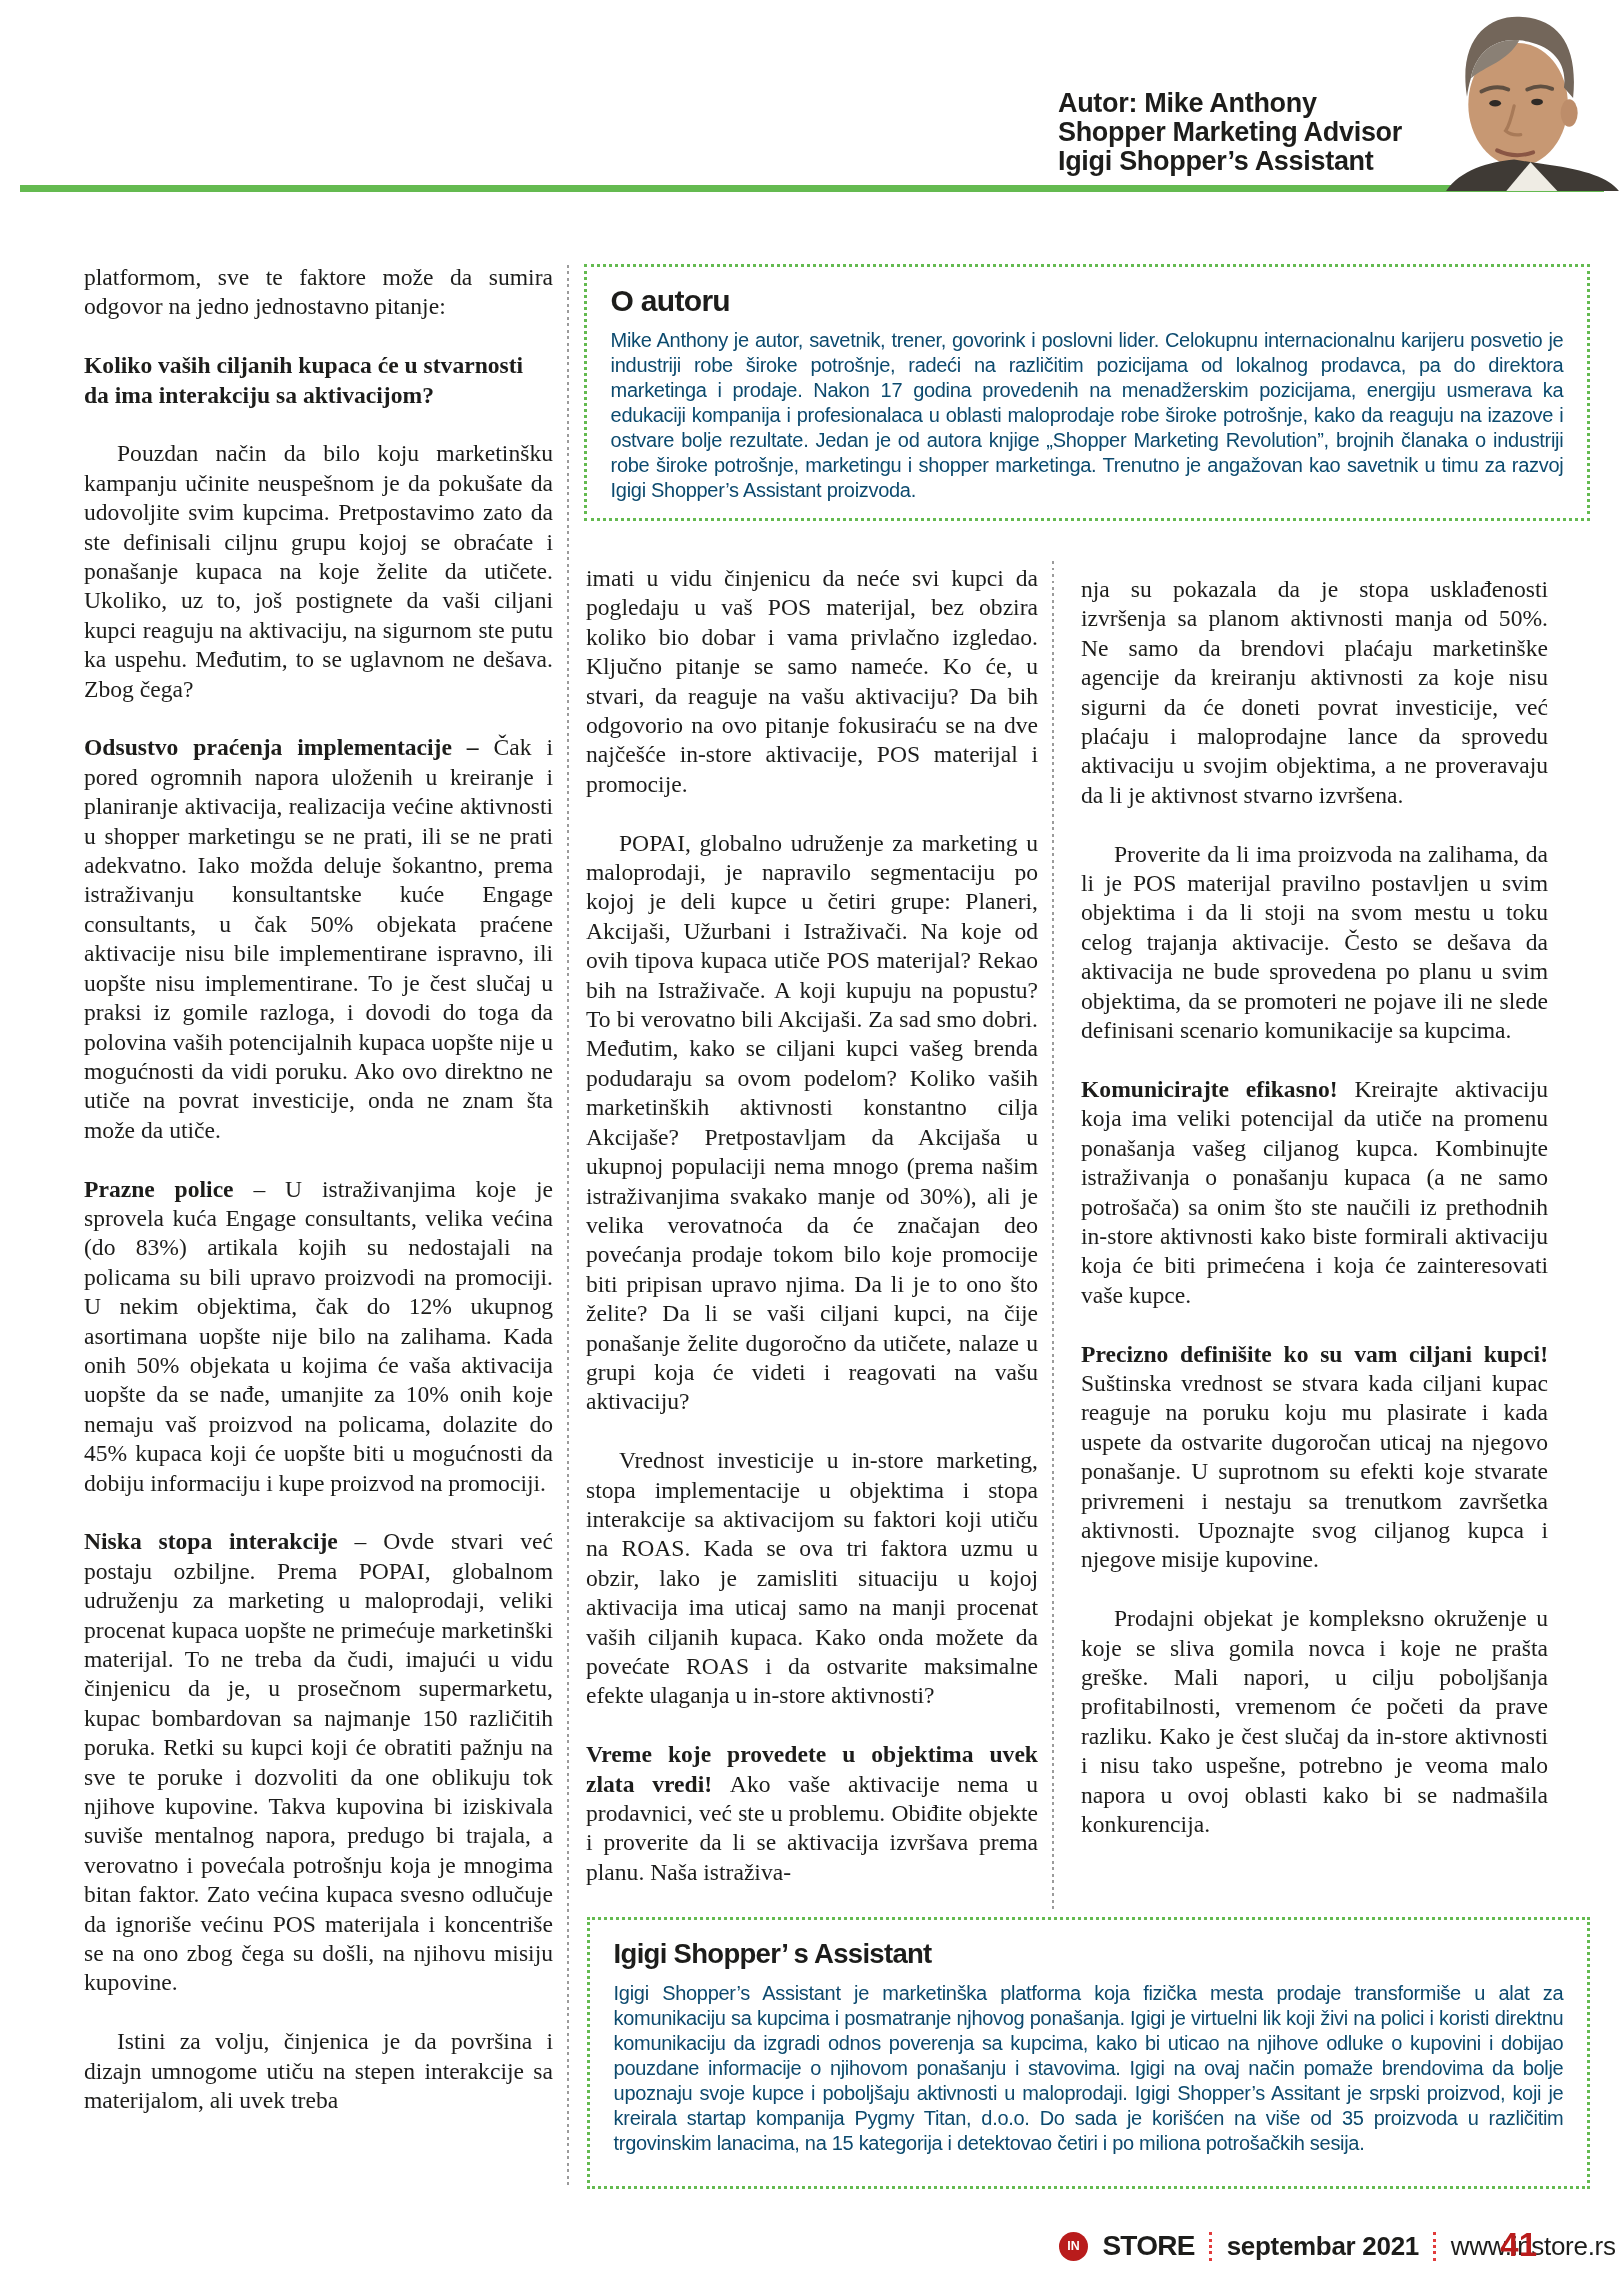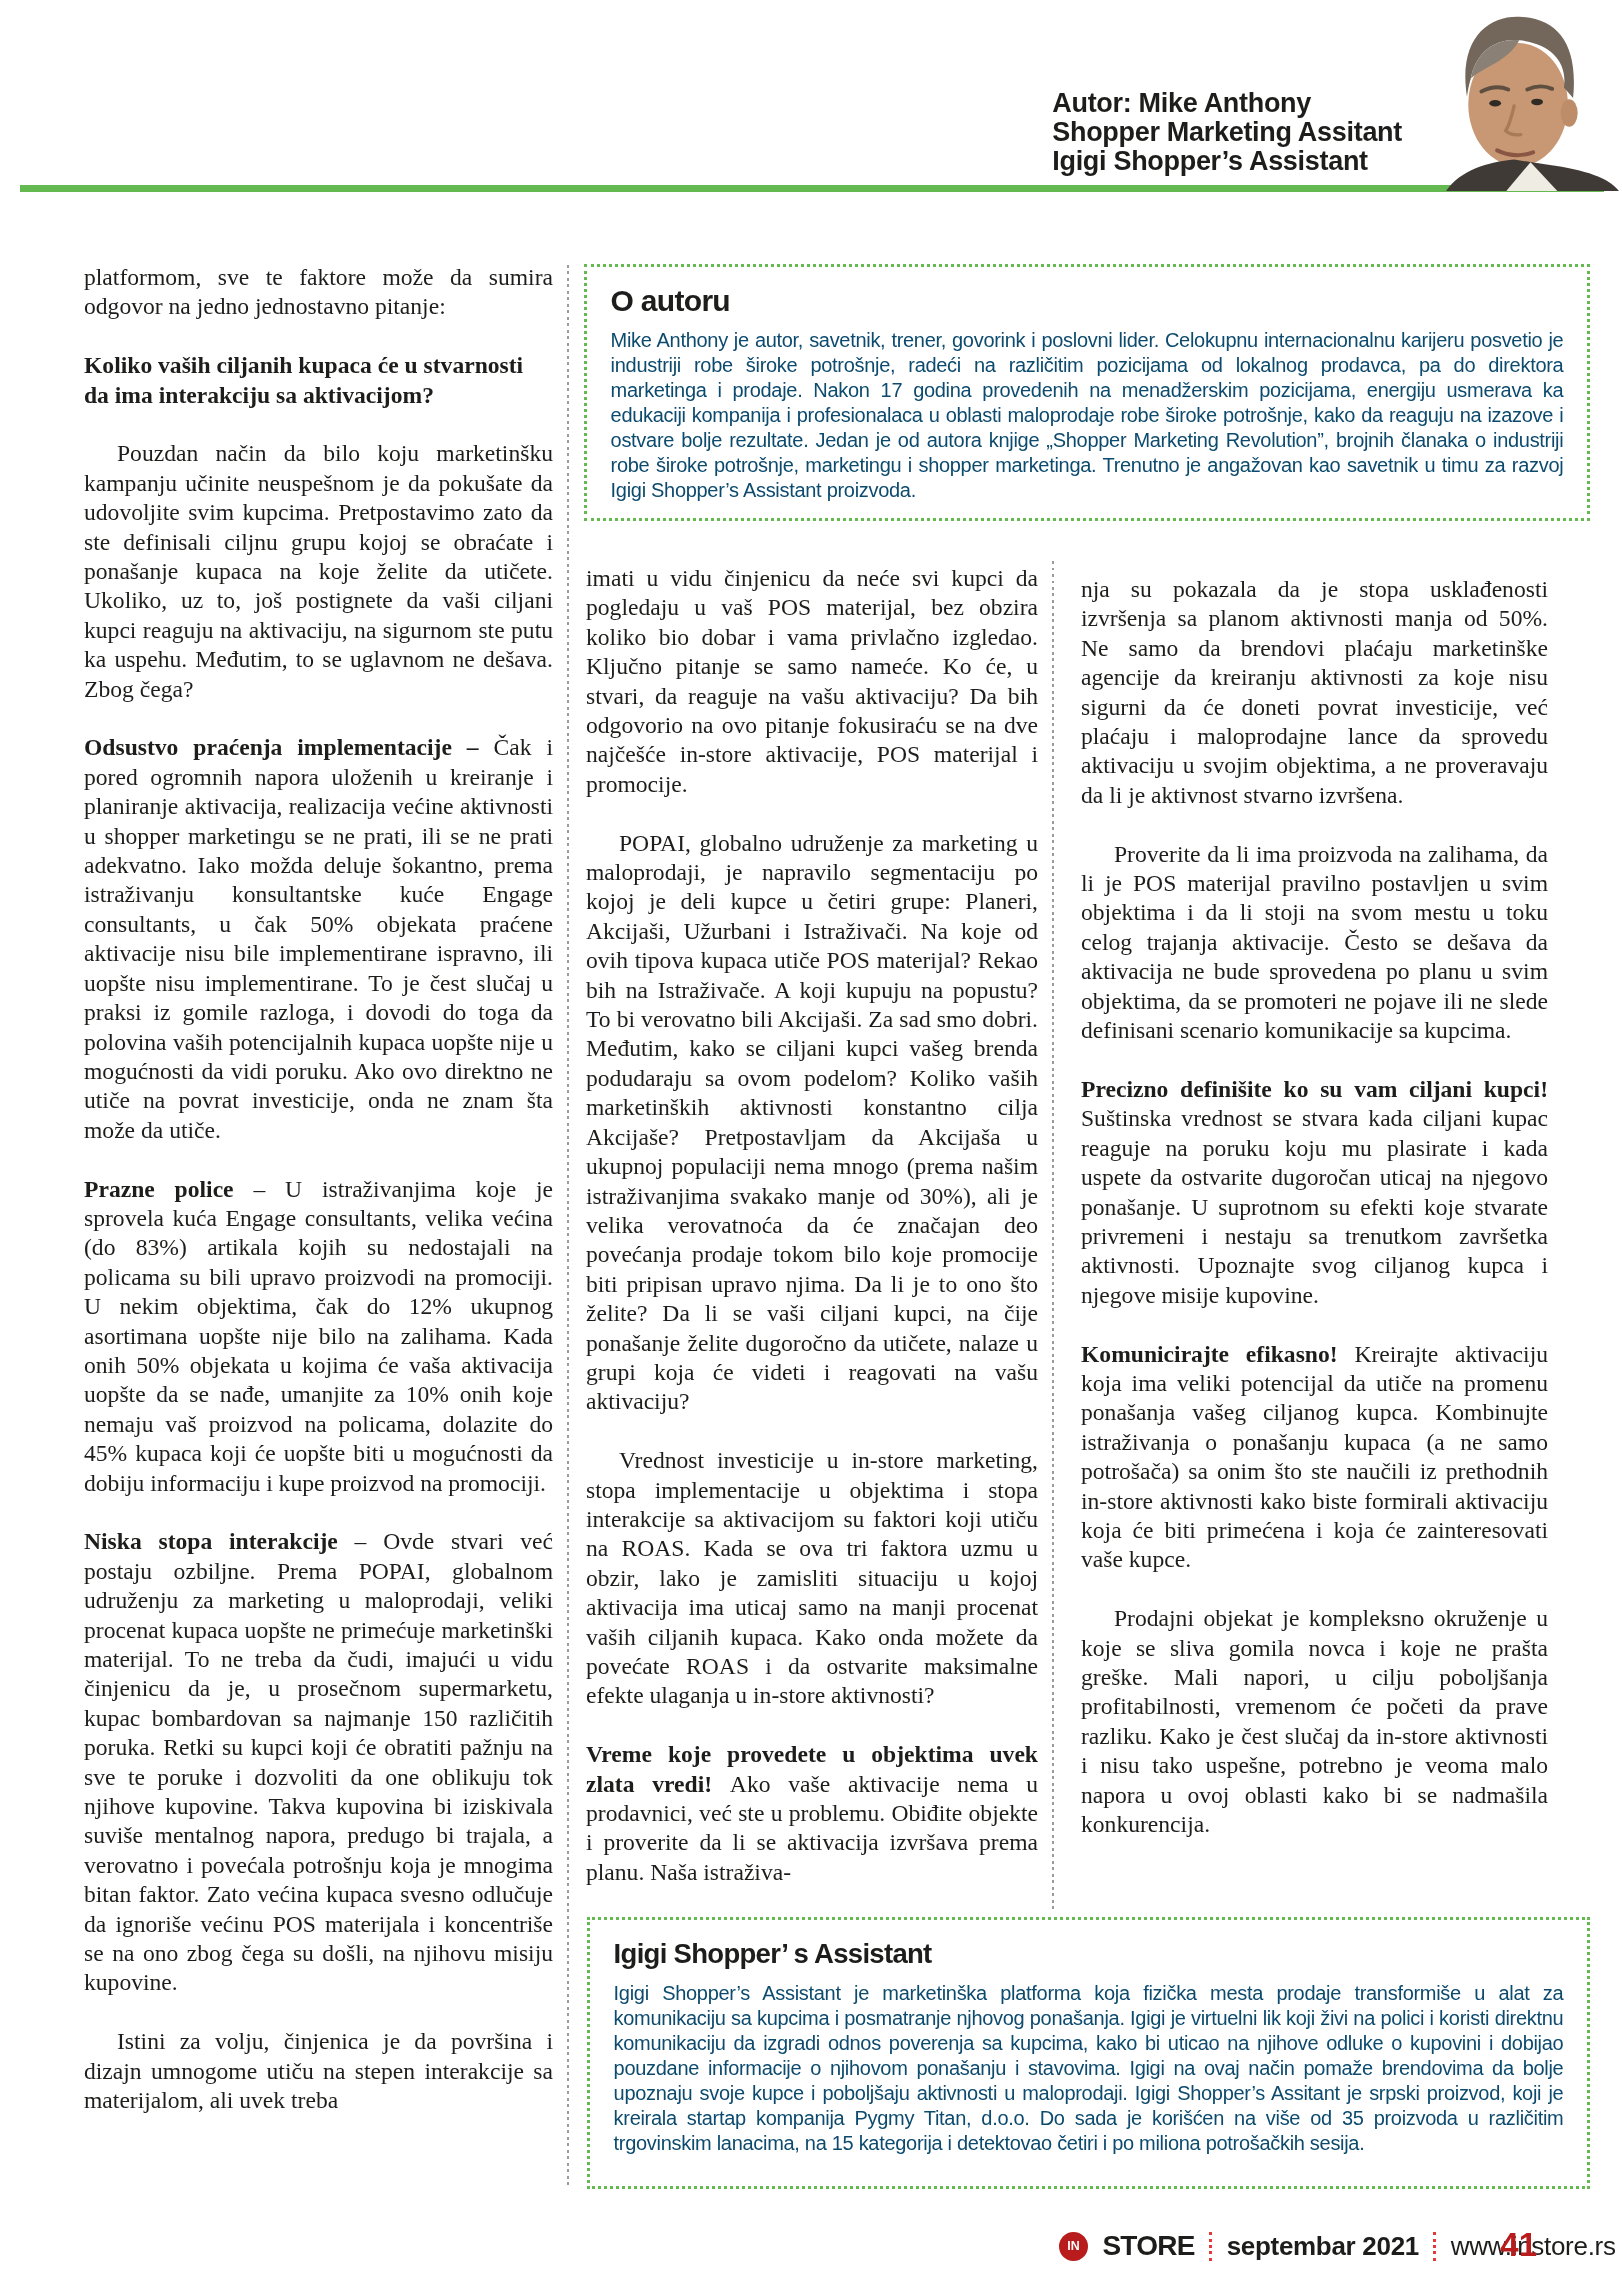--- a/index.html
+++ b/index.html
@@ -78,21 +78,21 @@
     font-weight:700;font-size:33px;color:#b91c1c;
   }
 </style>
 </head>
 <body>
 
 <div id="page">
 
   <div class="author-block">
     <div>Autor: Mike Anthony</div>
-    <div>Shopper Marketing Assitant</div>
+    <div>Shopper Marketing Advisor</div>
     <div>Igigi Shopper’s Assistant</div>
   </div>
 
   <div class="photo">
     <svg viewBox="0 0 322 284" width="211" height="186">
       <ellipse cx="168" cy="152" rx="76" ry="94" fill="#c79873"></ellipse>
       <ellipse cx="246" cy="165" rx="13" ry="21" fill="#bd8d6a"></ellipse>
       <path d="M90 140 C76 52 122 16 170 18 C230 20 260 62 252 142
                L238 126 C244 86 216 58 170 54 C128 50 102 78 96 112
                C93 122 91 131 90 140 Z" fill="#73665a"></path>
@@ -131,22 +131,22 @@
   <section class="col col-mid">
     <p><span>imati u vidu činjenicu da neće svi kupci da pogledaju u vaš POS materijal, bez obzira koliko bio dobar i vama privlačno izgledao. Ključno pitanje se samo nameće. Ko će, u stvari, da reaguje na vašu aktivaciju? Da bih odgovorio na ovo pitanje fokusiraću se na dve najčešće in-store aktivacije, POS materijal i promocije.</span></p>
     <p class="indent"><span>POPAI, globalno udruženje za marketing u maloprodaji, je napravilo segmentaciju po kojoj je deli kupce u četiri grupe: Planeri, Akcijaši, Užurbani i Istraživači. Na koje od ovih tipova kupaca utiče POS materijal? Rekao bih na Istraživače. A koji kupuju na popustu? To bi verovatno bili Akcijaši. Za sad smo dobri. Međutim, kako se ciljani kupci vašeg brenda podudaraju sa ovom podelom? Koliko vaših marketinških aktivnosti konstantno cilja Akcijaše? Pretpostavljam da Akcijaša u ukupnoj populaciji nema mnogo (prema našim istraživanjima svakako manje od 30%), ali je velika verovatnoća da će značajan deo povećanja prodaje tokom bilo koje promocije biti pripisan upravo njima. Da li je to ono što želite? Da li se vaši ciljani kupci, na čije ponašanje želite dugoročno da utičete, nalaze u grupi koja će videti i reagovati na vašu aktivaciju?</span></p>
     <p class="indent"><span>Vrednost investicije u in-store marketing, stopa implementacije u objektima i stopa interakcije sa aktivacijom su faktori koji utiču na ROAS. Kada se ova tri faktora uzmu u obzir, lako je zamisliti situaciju u kojoj aktivacija ima uticaj samo na manji procenat vaših ciljanih kupaca. Kako onda možete da povećate ROAS i da ostvarite maksimalne efekte ulaganja u in-store aktivnosti?</span></p>
     <p><b class="lead">Vreme koje provedete u objektima uvek zlata vredi! </b><span>Ako vaše aktivacije nema u prodavnici, već ste u problemu. Obiđite objekte i proverite da li se aktivacija izvršava prema planu. Naša istraživa-</span></p>
   </section>
 
   <section class="col col-right">
     <p><span>nja su pokazala da je stopa usklađenosti izvršenja sa planom aktivnosti manja od 50%. Ne samo da brendovi plaćaju marketinške agencije da kreiranju aktivnosti za koje nisu sigurni da će doneti povrat investicije, već plaćaju i maloprodajne lance da sprovedu aktivaciju u svojim objektima, a ne proveravaju da li je aktivnost stvarno izvršena.</span></p>
     <p class="indent"><span>Proverite da li ima proizvoda na zalihama, da li je POS materijal pravilno postavljen u svim objektima i da li stoji na svom mestu u toku celog trajanja aktivacije. Često se dešava da aktivacija ne bude sprovedena po planu u svim objektima, da se promoteri ne pojave ili ne slede definisani scenario komunikacije sa kupcima.</span></p>
+    <p><b class="lead">Komunicirajte efikasno! </b><span>Kreirajte aktivaciju koja ima veliki potencijal da utiče na promenu ponašanja vašeg ciljanog kupca. Kombinujte istraživanja o ponašanju kupaca (a ne samo potrošača) sa onim što ste naučili iz prethodnih in-store aktivnosti kako biste formirali aktivaciju koja će biti primećena i koja će zainteresovati vaše kupce.</span></p>
     <p><b class="lead">Precizno definišite ko su vam ciljani kupci! </b><span>Suštinska vrednost se stvara kada ciljani kupac reaguje na poruku koju mu plasirate i kada uspete da ostvarite dugoročan uticaj na njegovo ponašanje. U suprotnom su efekti koje stvarate privremeni i nestaju sa trenutkom završetka aktivnosti. Upoznajte svog ciljanog kupca i njegove misije kupovine.</span></p>
-    <p><b class="lead">Komunicirajte efikasno! </b><span>Kreirajte aktivaciju koja ima veliki potencijal da utiče na promenu ponašanja vašeg ciljanog kupca. Kombinujte istraživanja o ponašanju kupaca (a ne samo potrošača) sa onim što ste naučili iz prethodnih in-store aktivnosti kako biste formirali aktivaciju koja će biti primećena i koja će zainteresovati vaše kupce.</span></p>
     <p class="indent"><span>Prodajni objekat je kompleksno okruženje u koje se sliva gomila novca i koje ne prašta greške. Mali napori, u cilju poboljšanja profitabilnosti, vremenom će početi da prave razliku. Kako je čest slučaj da in-store aktivnosti i nisu tako uspešne, potrebno je veoma malo napora u ovoj oblasti kako bi se nadmašila konkurencija.</span></p>
   </section>
 
   <section class="gbox product-box">
     <h2>Igigi Shopper’ s Assistant</h2>
     <p>Igigi Shopper’s Assistant je marketinška platforma koja fizička mesta prodaje transformiše u alat za komunikaciju sa kupcima i posmatranje njhovog ponašanja. Igigi je virtuelni lik koji živi na polici i koristi direktnu komunikaciju da izgradi odnos poverenja sa kupcima, kako bi uticao na njihove odluke o kupovini i dobijao pouzdane informacije o njihovom ponašanju i stavovima. Igigi na ovaj način pomaže brendovima da bolje upoznaju svoje kupce i poboljšaju aktivnosti u maloprodaji. Igigi Shopper’s Assitant je srpski proizvod, koji je kreirala startap kompanija Pygmy Titan, d.o.o. Do sada je korišćen na više od 35 proizvoda u različitim trgovinskim lanacima, na 15 kategorija i detektovao četiri i po miliona potrošačkih sesija.</p>
   </section>
 
   <div class="footer-brand">
     <span class="inlogo">IN</span>

